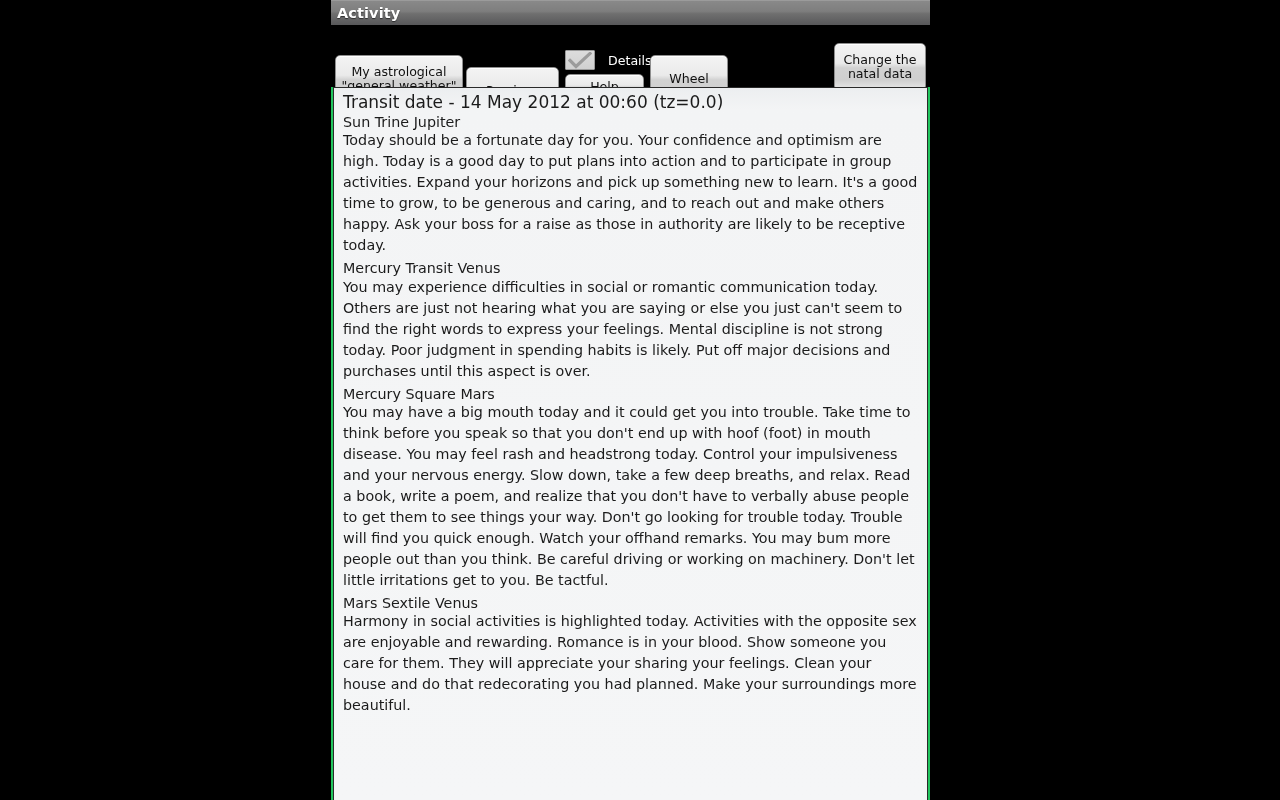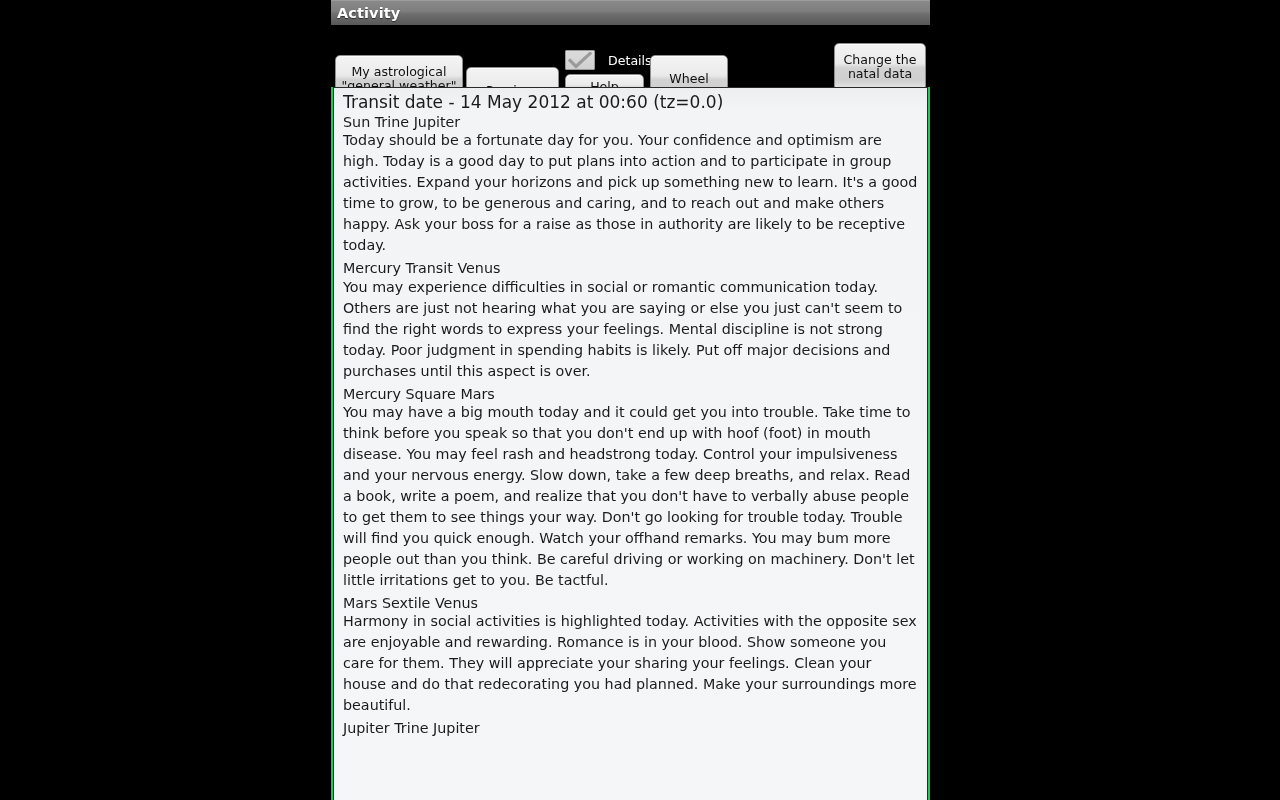--- a/index.html
+++ b/index.html
@@ -205,20 +205,19 @@
           </div>
           <div class="section">
             <div class="section-title">Mercury Square Mars</div>
             <div class="section-body">You may have a big mouth today and it could get you into trouble. Take time to think before you speak so that you don't end up with hoof (foot) in mouth disease. You may feel rash and headstrong today. Control your impulsiveness and your nervous energy. Slow down, take a few deep breaths, and relax. Read a book, write a poem, and realize that you don't have to verbally abuse people to get them to see things your way. Don't go looking for trouble today. Trouble will find you quick enough. Watch your offhand remarks. You may bum more people out than you think. Be careful driving or working on machinery. Don't let little irritations get to you. Be tactful.</div>
           </div>
           <div class="section">
             <div class="section-title">Mars Sextile Venus</div>
             <div class="section-body">Harmony in social activities is highlighted today. Activities with the opposite sex are enjoyable and rewarding. Romance is in your blood. Show someone you care for them. They will appreciate your sharing your feelings. Clean your house and do that redecorating you had planned. Make your surroundings more beautiful.</div>
           </div>
           <div class="section">
-            <div class="section-title">Jupiter Trine Jupiter</div>
           </div>
         </div>
 
     </div>
   </div>
 
 </div>
 
 </body></html>

